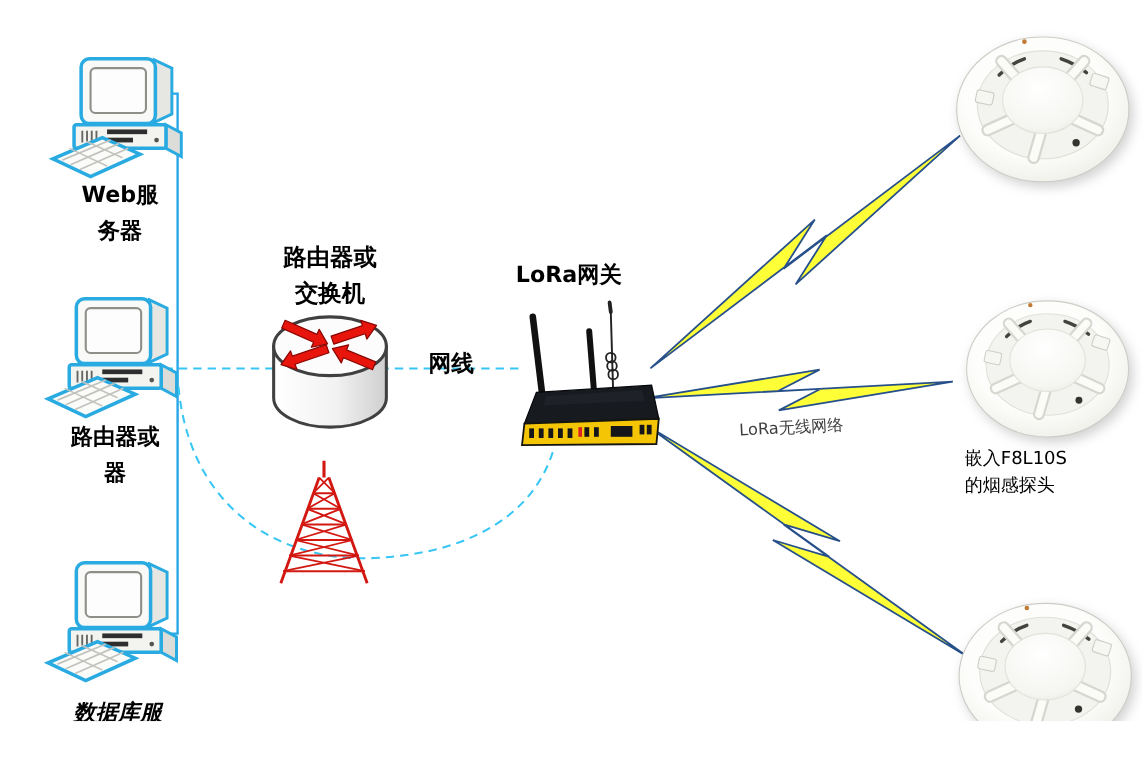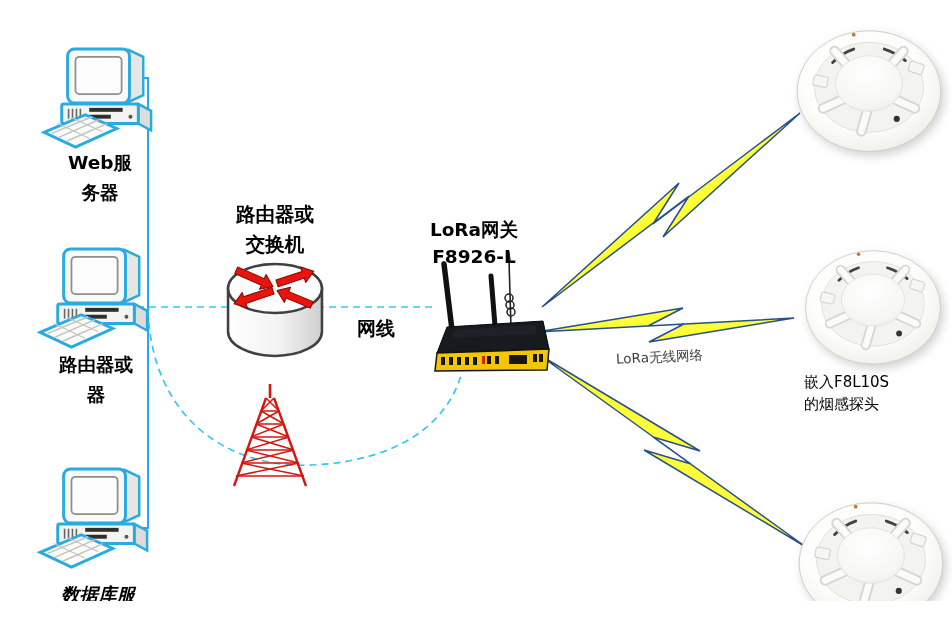--- a/index.html
+++ b/index.html
@@ -173,24 +173,23 @@
   <div class="label" style="left:24px;top:580px;width:148px;font-style:italic;">
     <div>数据库服</div>
     <div>务器</div>
   </div>
   <div class="label" style="left:208px;top:200px;width:134px;font-size:19.5px;">
     <div>路由器或</div>
     <div>交换机</div>
   </div>
   <div class="label" style="left:414px;top:216px;width:120px;line-height:27px;text-align:center;">
     <div>LoRa网关</div>
-    <div>F8926-L</div>
   </div>
   <div class="label" style="left:181px;top:489px;width:188px;line-height:29px;">
   </div>
   <div class="label small" style="left:804px;top:371px;width:150px;">
     <div>嵌入F8L10S</div>
     <div>的烟感探头</div>
   </div>
-  <div class="label" style="left:344px;top:313px;width:64px;font-size:19px;">网线</div>
+  <div class="label" style="left:344px;top:288px;width:64px;font-size:19px;">网线</div>
   <div class="label tiny" style="left:616px;top:348px;width:110px;">LoRa无线网络</div>
 
 </div>
 
 </body></html>

